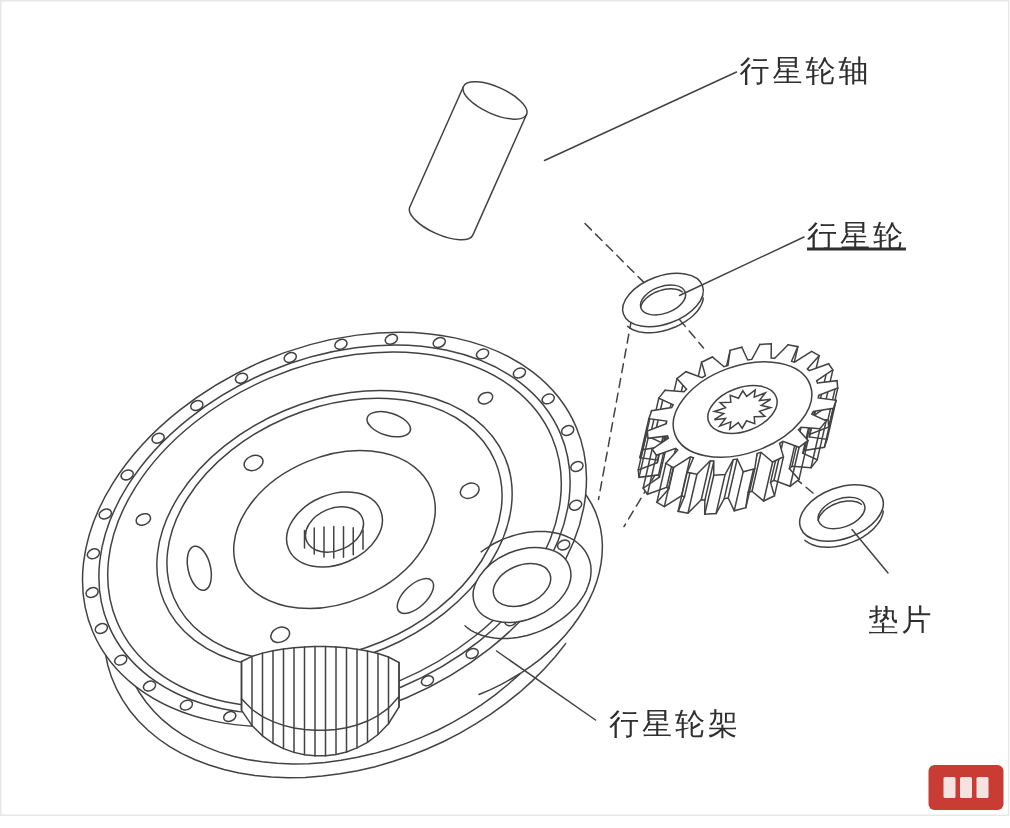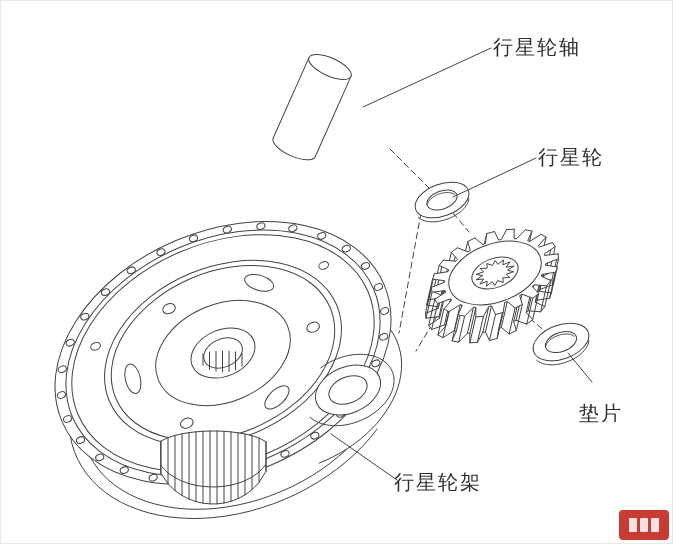--- a/index.html
+++ b/index.html
@@ -219,22 +219,22 @@
       </g>
       <g stroke="#424242" stroke-width="1" fill="none" stroke-linecap="round">
         <line x1="362" y1="106" x2="490" y2="47"></line>
         <line x1="452" y1="196" x2="535" y2="157"></line>
         <line x1="567" y1="352" x2="591" y2="381"></line>
         <line x1="330" y1="433" x2="396" y2="479"></line>
       </g>
     </svg>
 
   <div class="part-label" style="left: 492px; top: 33px; color: rgb(47, 47, 47);">行星轮轴</div>
-  <div class="part-label" style="left: 537px; top: 143px; color: rgb(47, 47, 47);">行星轮</div>
+  <div class="part-label" style="left: 537px; top: 143px; color: rgb(47, 47, 47); text-decoration: underline;">行星轮</div>
   <div class="part-label" style="left: 578px; top: 379px; color: rgb(47, 47, 47); margin-top: 20px;">垫片</div>
-  <div class="part-label" style="left: 393px; top: 468px; color: rgb(47, 47, 47);">行星轮架</div>
+  <div class="part-label" style="left: 405px; top: 468px; color: rgb(47, 47, 47);">行星轮架</div>
 
   <div id="watermark">
     <i></i>
     <i></i>
     <i></i>
   </div>
 </div>
 
 </body></html>

